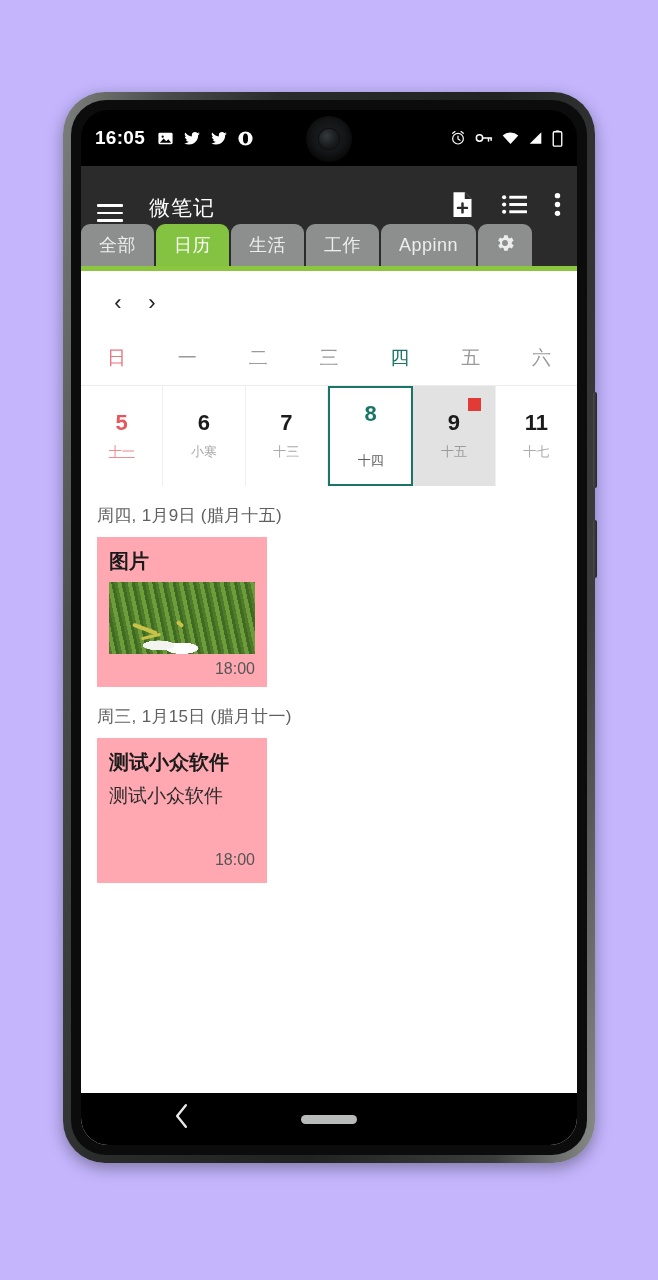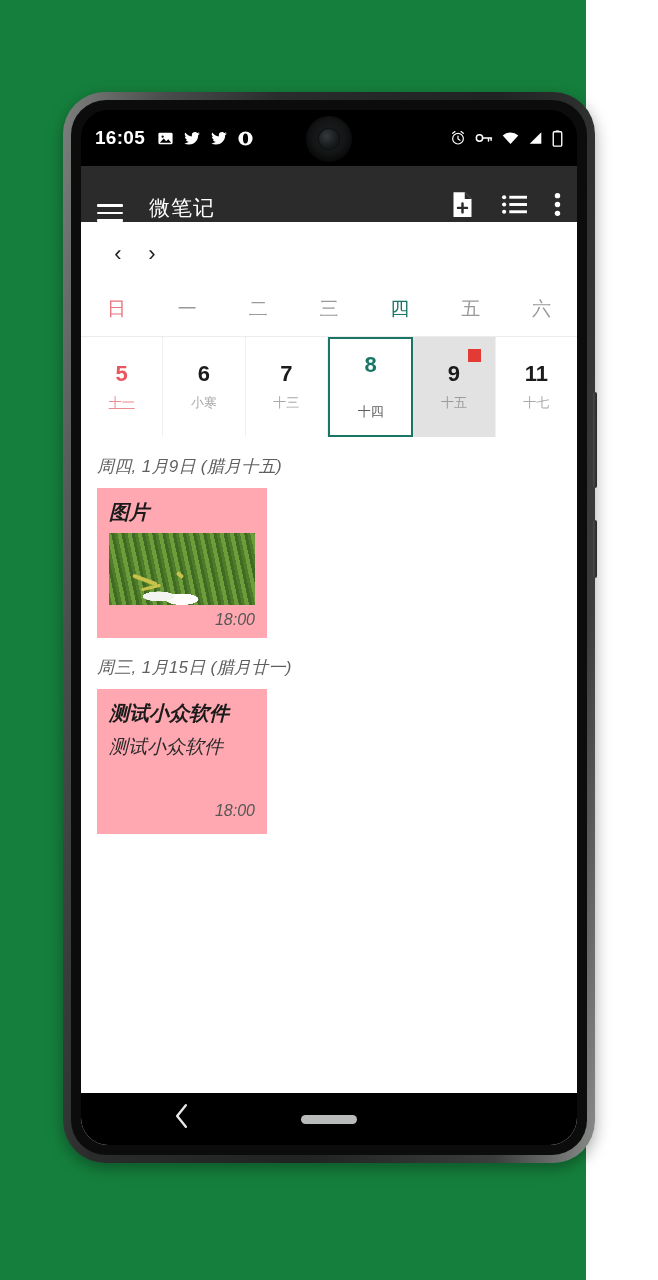--- a/index.html
+++ b/index.html
@@ -1,18 +1,18 @@
 <!DOCTYPE html>
 <html><head>
 <meta charset="utf-8">
 <style>
   html,body{margin:0;padding:0;background:#ffffff;}
   body{width:658px;height:1280px;overflow:hidden;font-family:"Liberation Sans","DejaVu Sans",sans-serif;}
 
-  .stage{position:relative;width:586px;height:1280px;background:#15803d;}
+  .stage{position:relative;width:658px;height:1280px;background:#c4b5fd;}
 
   
   .phone-outer{
     position:absolute;left:63px;top:92px;width:532px;height:1071px;
     border-radius:42px;
     background:linear-gradient(100deg,#7d807d 0%,#4a4d4b 14%,#2a2c2b 30%,#212322 60%,#3a3d3b 86%,#8a8d8a 100%);
     box-shadow:0 5px 16px rgba(0,0,0,.35);
   }
   .phone-inner{
     position:absolute;left:8px;top:8px;width:516px;height:1055px;
@@ -85,21 +85,21 @@
   .cal-cell.sun .dnum{color:#e8575f;}
   .cal-cell.sun .dlun{color:#eb8e93;text-decoration:underline;}
   .cal-cell.today{border:2.5px solid #1a7567;}
   .cal-cell.today .dnum{color:#1a7567;}
   .cal-cell.today .dlun{color:#5d5d5d;margin-top:26px;}
   .cal-cell.selected{background:#e2e2e2;}
   .cal-cell.selected .dlun{color:#9b9b9b;}
   .evt-dot{position:absolute;top:12px;right:14px;width:13px;height:13px;background:#e23b35;}
 
   
-  .notes{background:#fff;padding:0 0 10px 0;font-style:italic;}
+  .notes{background:#fff;padding:0 0 10px 0;}
   .date-head{font-size:17px;color:#5f5f5f;padding:18px 0 10px 16px;letter-spacing:.3px;}
   .card{width:170px;margin-left:16px;background:#ffa8b1;padding:11px 12px 9px;box-sizing:border-box;}
   .card-title{font-size:20px;font-weight:700;color:#1b1b1b;line-height:1.3;}
   .card-body{font-size:19px;color:#2b2b2b;margin-top:9px;line-height:1.3;}
   .card-img{width:100%;height:72px;margin-top:8px;position:relative;overflow:hidden;
             background:
               radial-gradient(ellipse 26px 8px at 34% 88%, #f3f3f0 0%, #f3f3f0 60%, rgba(243,243,240,0) 62%),
               radial-gradient(ellipse 26px 9px at 50% 92%, #ffffff 0%, #ffffff 62%, rgba(255,255,255,0) 64%),
               repeating-linear-gradient(78deg,#4f7a29 0px,#4f7a29 3px,#6d9c3a 3px,#6d9c3a 7px,#3f6a22 7px,#3f6a22 10px),
               repeating-linear-gradient(-64deg,rgba(110,160,60,.85) 0px,rgba(110,160,60,.85) 4px,rgba(50,90,30,.7) 4px,rgba(50,90,30,.7) 9px),
@@ -219,20 +219,47 @@
               <span>
                 <svg width="7" height="25" viewBox="0 0 6 24">
                   <circle cx="3" cy="3.5" r="2.6" fill="#fff"></circle>
                     <circle cx="3" cy="12" r="2.6" fill="#fff"></circle>
                     <circle cx="3" cy="20.5" r="2.6" fill="#fff"></circle>
                 </svg>
               </span>
             </div>
           </div>
 
+          <div class="tabs-wrap">
+            <div class="tabs">
+              <div class="tab">
+                <span>全部</span>
+              </div>
+              <div class="tab active">
+                <span>日历</span>
+              </div>
+              <div class="tab">
+                <span>生活</span>
+              </div>
+              <div class="tab">
+                <span>工作</span>
+              </div>
+              <div class="tab">
+                <span>Appinn</span>
+              </div>
+              <div class="tab gear">
+                <span>
+                  <svg width="22" height="22" viewBox="0 0 24 24">
+                      <path fill="#ececec" d="M19.4 13a7.8 7.8 0 0 0 0-2l2-1.5-2-3.4-2.4.9a7.6 7.6 0 0 0-1.7-1l-.4-2.5h-3.9l-.4 2.5c-.6.2-1.2.6-1.7 1l-2.4-.9-2 3.4L6.6 11a7.8 7.8 0 0 0 0 2l-2 1.5 2 3.4 2.4-.9c.5.4 1.1.8 1.7 1l.4 2.5h3.9l.4-2.5c.6-.2 1.2-.6 1.7-1l2.4.9 2-3.4zM12 15.2A3.2 3.2 0 1 1 15.2 12 3.2 3.2 0 0 1 12 15.2z"></path>
+                    </svg>
+                </span>
+              </div>
+            </div>
+            <div class="tabs-underline"></div>
+          </div>
 
           <div class="scroll">
 
             <div class="cal">
               <div class="cal-head">
                 <div class="cal-arrow">‹</div>
                 <div class="cal-arrow">›</div>
               </div>
 
               <div class="cal-dows">

